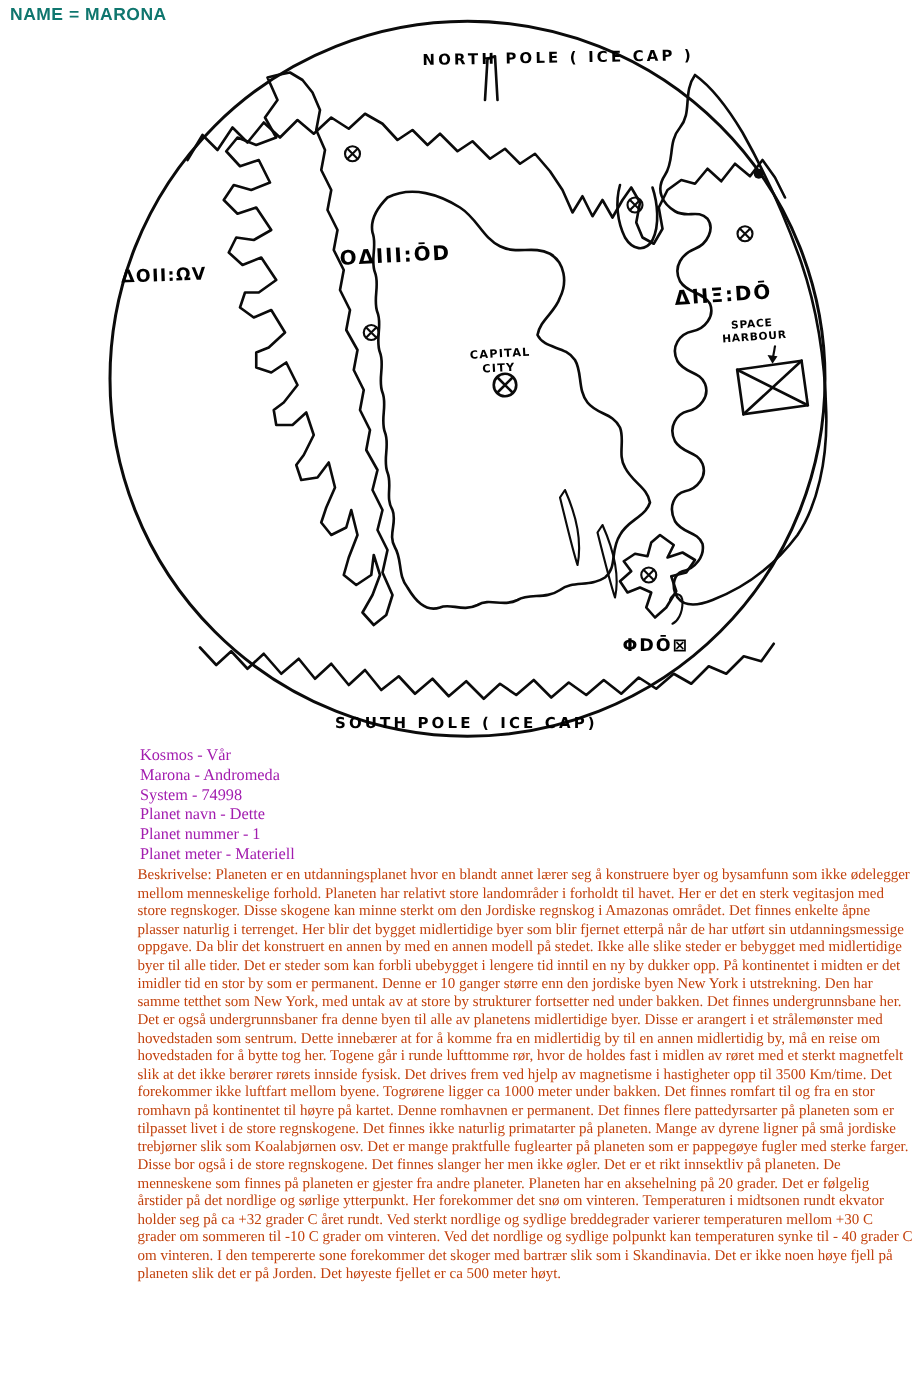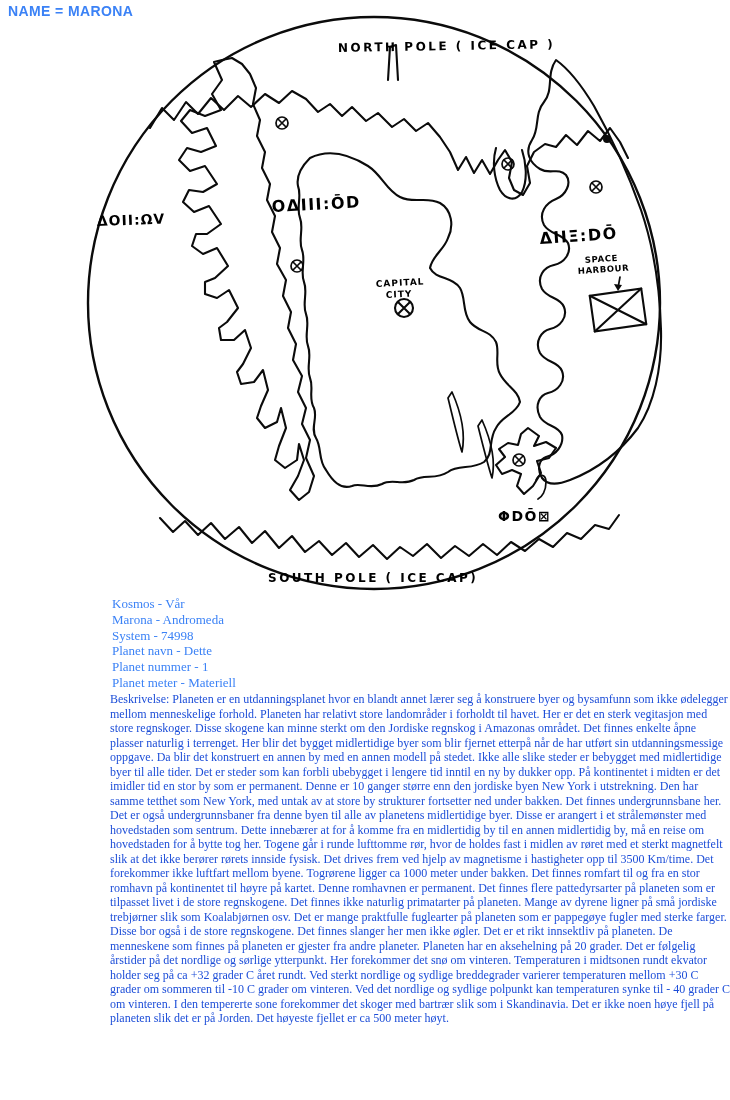--- a/index.html
+++ b/index.html
@@ -3,37 +3,37 @@
 <meta charset="utf-8">
 <style>
   html,body{margin:0;padding:0;background:#ffffff;}
   .page{
     position:relative;width:730px;height:1100px;background:#ffffff;
     overflow:hidden;font-family:"Liberation Serif", serif;color:#111;
   }
   .doc-title{
     position:absolute;left:8px;top:3px;margin:0;
     font-family:"Liberation Sans", sans-serif;font-size:14px;font-weight:700;
-    letter-spacing:0.4px;color:#3b82f6;
+    letter-spacing:0.4px;color:#0f766e;
   }
   .map-wrap{position:absolute;left:0;top:0;width:681px;height:600px;}
   svg{display:block;}
   .coast{fill:none;stroke:#0b0b0b;stroke-width:2.1;stroke-linecap:round;stroke-linejoin:round;}
   .thin{stroke-width:1.7;}
   .map-label{
     font-family:"DejaVu Sans", sans-serif;font-weight:700;fill:#000;
   }
   .facts{
     position:absolute;left:112px;top:596px;
-    font-size:13px;line-height:15.8px;color:#3b82f6;
+    font-size:13px;line-height:15.8px;color:#a21caf;
   }
   .facts div{white-space:pre;}
   .description{
     position:absolute;left:110px;top:692px;width:620px;
-    font-size:12px;line-height:14.5px;color:#1d4ed8;text-align:left;
+    font-size:12px;line-height:14.5px;color:#c2410c;text-align:left;
   }
 </style>
 </head>
 <body>
 
 <div class="page">
 
   <h1 class="doc-title">NAME = MARONA</h1>
 
   <div class="map-wrap">

